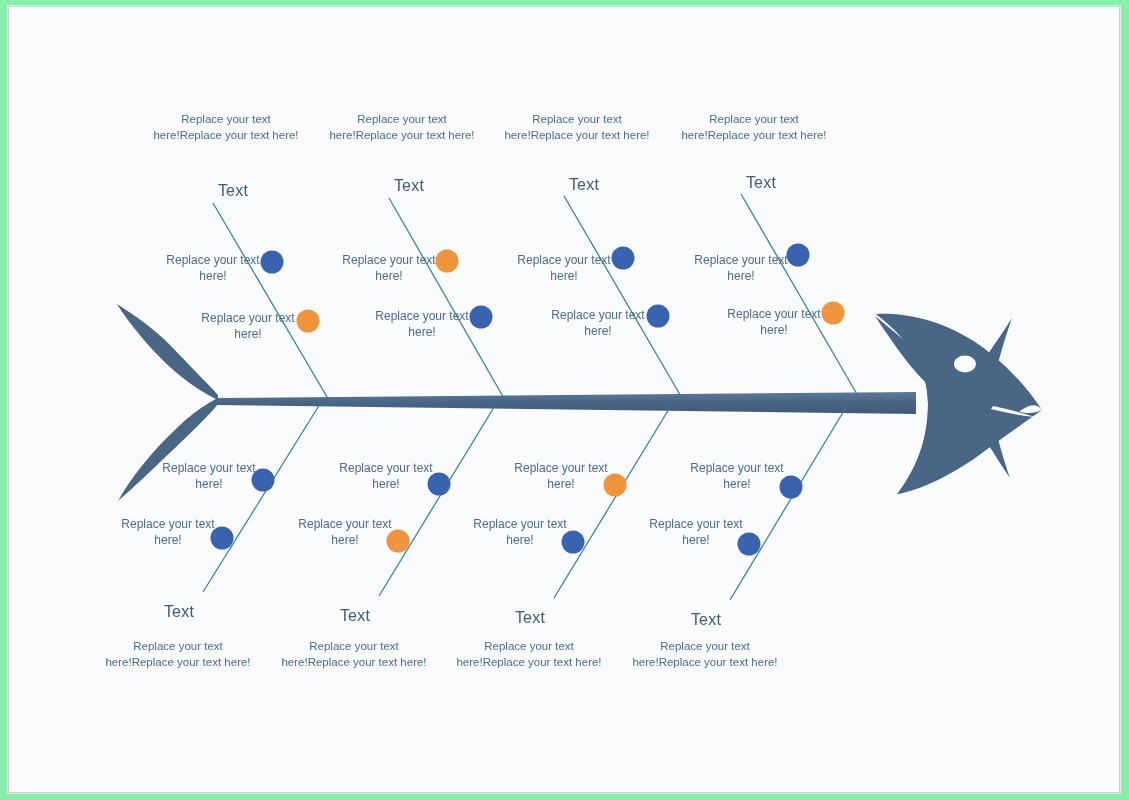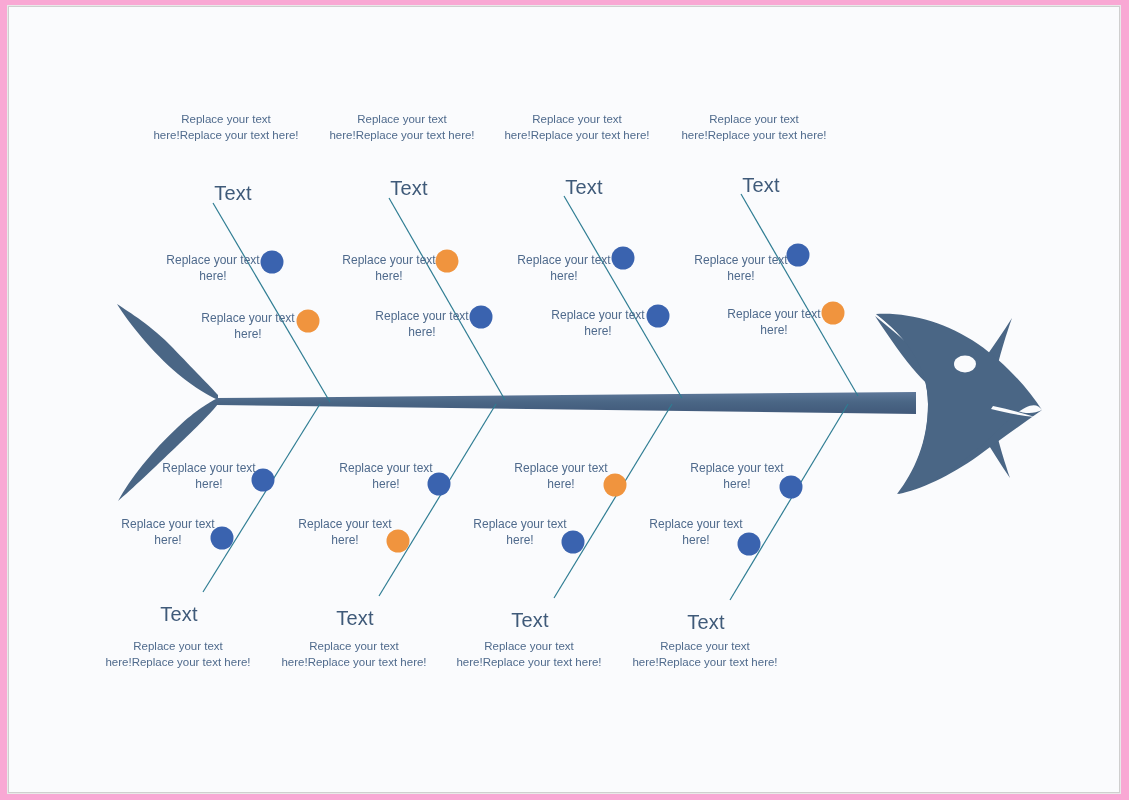--- a/index.html
+++ b/index.html
@@ -7,21 +7,21 @@
     margin: 0;
     padding: 0;
     background: #ffffff;
     font-family: "Liberation Sans", sans-serif;
   }
   #page {
     position: relative;
     width: 1129px;
     height: 800px;
     overflow: hidden;
-    background: #f9a8d4;
+    background: #86efac;
   }
   #canvas-frame {
     position: absolute;
     left: 8px;
     top: 6px;
     width: 1112px;
     height: 787px;
     background: #FAFBFD;
     border: 1px solid #cfcfcf;
     box-sizing: border-box;
@@ -45,21 +45,21 @@
   }
   .cap-title {
     font-size: 11.5px;
     width: 150px;
   }
   .cap-note {
     font-size: 12px;
     width: 120px;
   }
   .cat-label {
-    font-size: 20px;
+    font-size: 16px;
     color: #3F5A79;
     width: 110px;
     letter-spacing: .2px;
   }
 </style>
 </head>
 <body>
 
 <div id="page">
   <div id="canvas-frame"></div>

